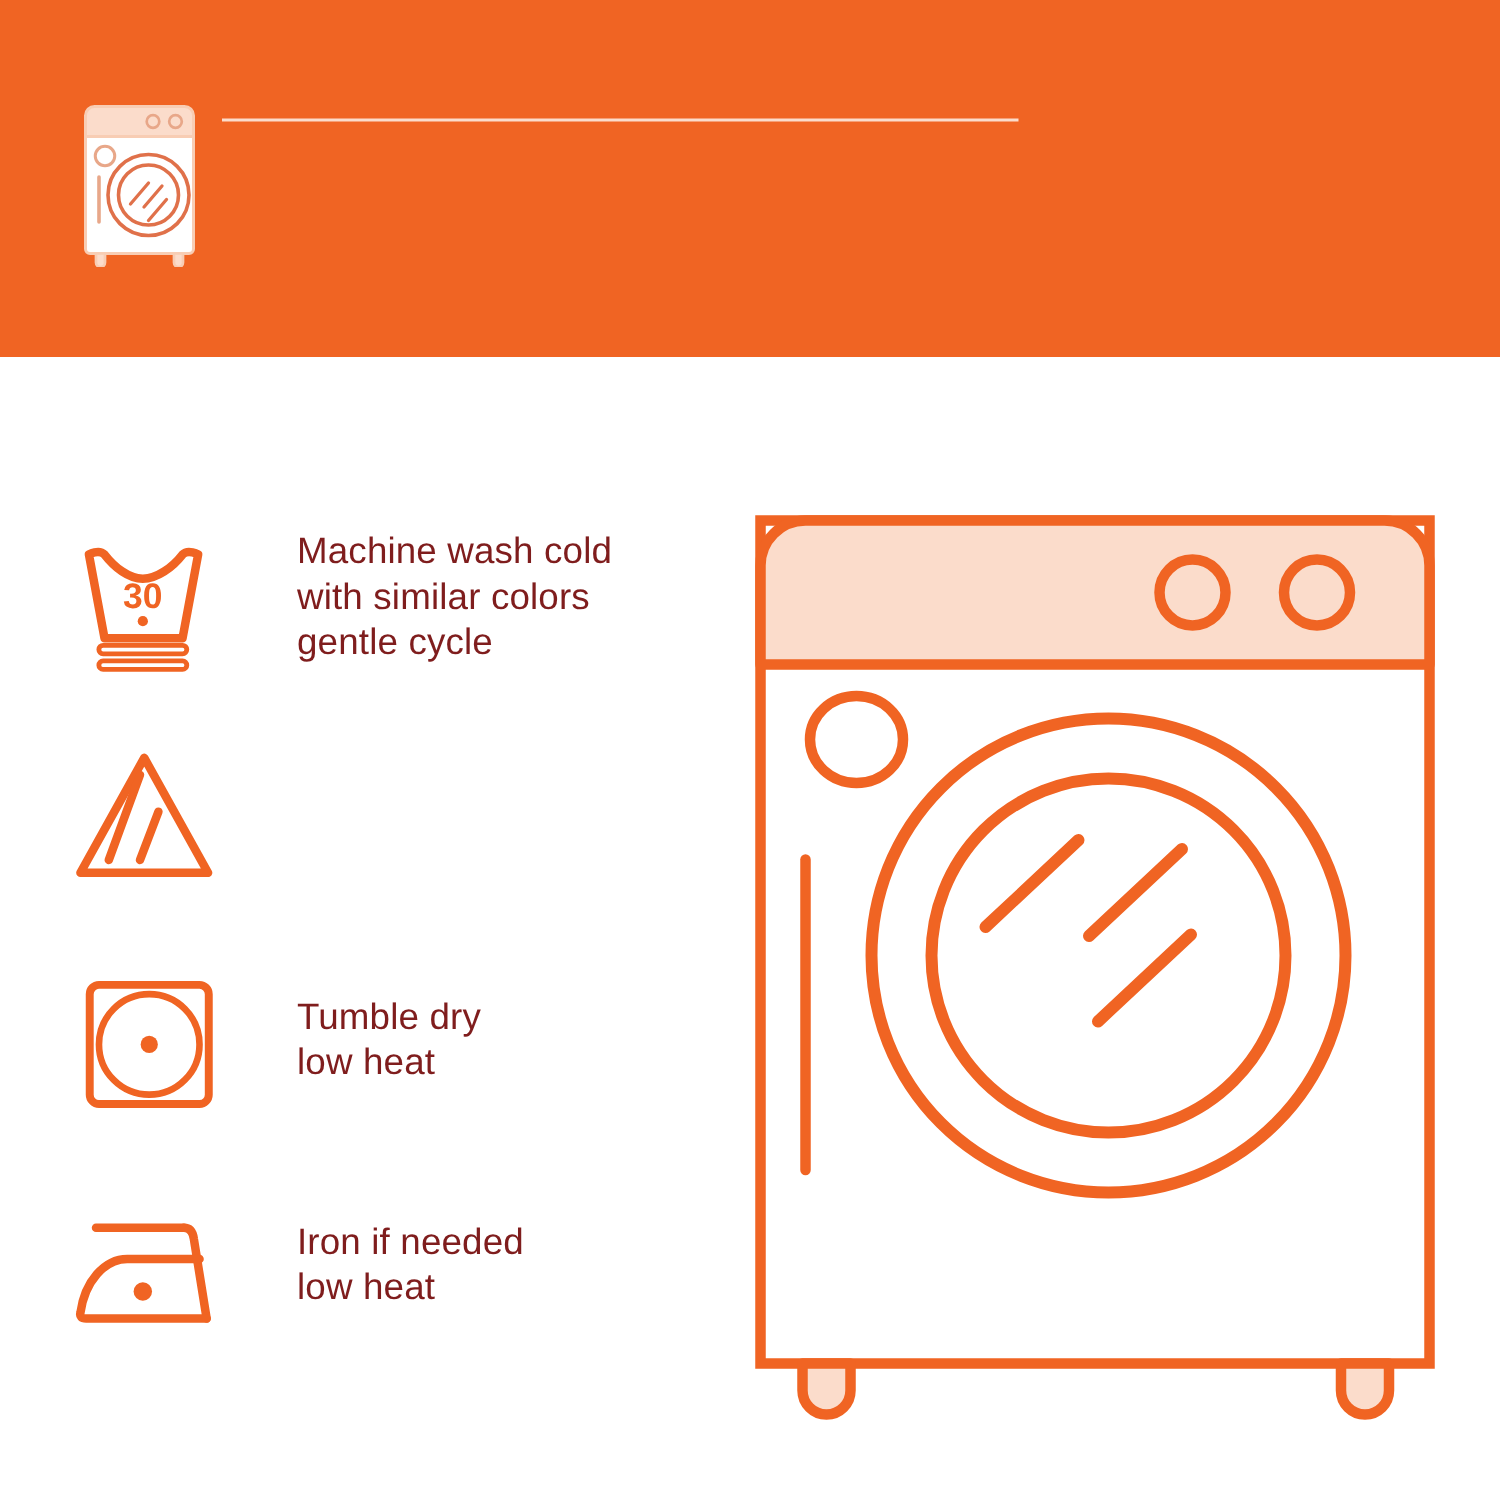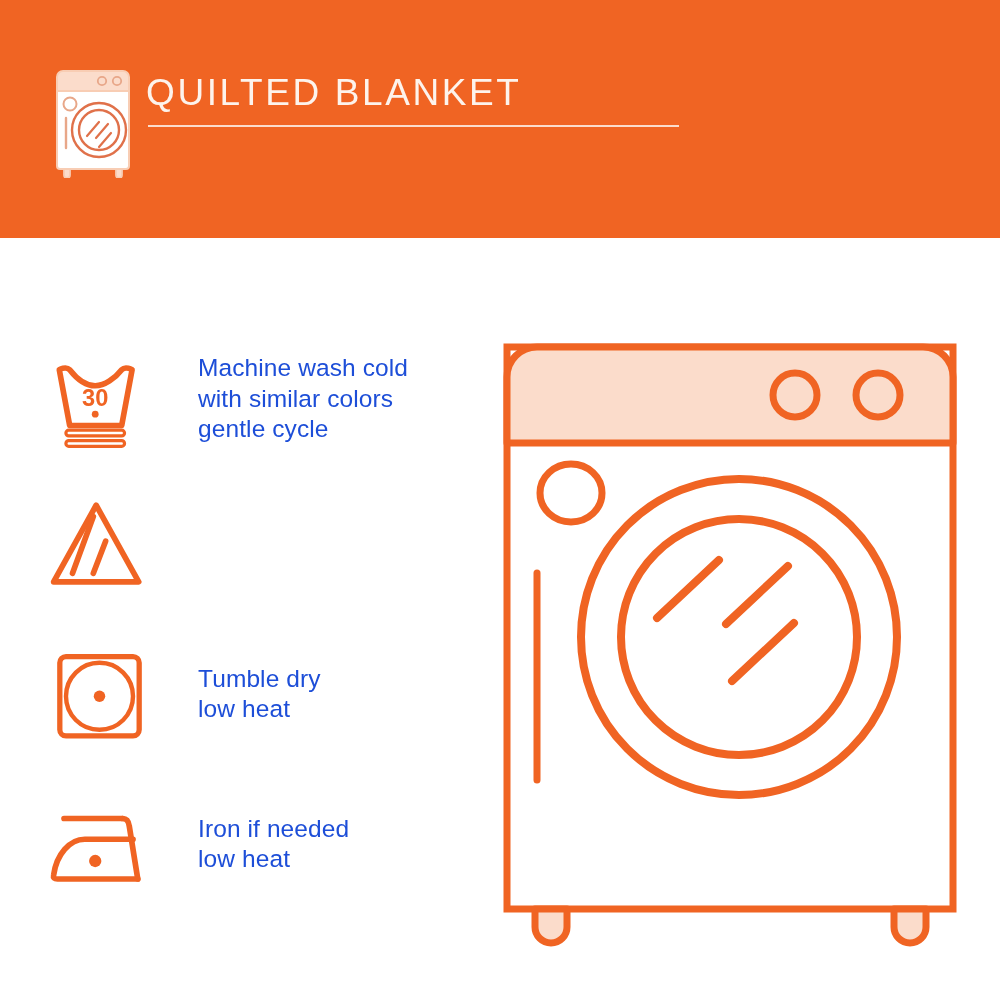--- a/index.html
+++ b/index.html
@@ -94,21 +94,21 @@
     height: 110px;
     margin-left: 44px;
     display: flex;
     align-items: center;
     justify-content: center;
     text-align: center;
   }
 
   .care-label {
     margin-left: 44px;
-    color: #1d4ed8;
+    color: #7f1d1d;
     font-size: 24.5px;
     line-height: 30.5px;
     letter-spacing: 0.1px;
     white-space: pre-line;
     font-weight: 400;
   }
 
   
   #washing-machine-illustration {
     position: absolute;
@@ -140,21 +140,20 @@
       <line x1="41" y1="68" x2="53" y2="54" stroke="#e0714a" stroke-width="2.2" stroke-linecap="round"></line>
       <line x1="50" y1="70" x2="62" y2="56" stroke="#e0714a" stroke-width="2.2" stroke-linecap="round"></line>
       <line x1="53" y1="79" x2="65" y2="65" stroke="#e0714a" stroke-width="2.2" stroke-linecap="round"></line>
 
       <path d="M18 101 v6 a3 3 0 0 0 6 0 v-6 z" fill="#fbdccb" stroke="#f8cdb4" stroke-width="1.8"></path>
       <path d="M70 101 v6 a3 3 0 0 0 6 0 v-6 z" fill="#fbdccb" stroke="#f8cdb4" stroke-width="1.8"></path>
     </svg>
   </div>
 
   <div id="header-title-block">
-    <div id="title-primary">QUILTED BLANKET</div>
     <div id="title-divider"></div>
   </div>
 
 </div>
 
 <div id="care-list">
 
   <div class="care-row" data-row="0">
     <div class="care-symbol">
       <svg viewBox="0 0 110 110" width="104" height="104">

